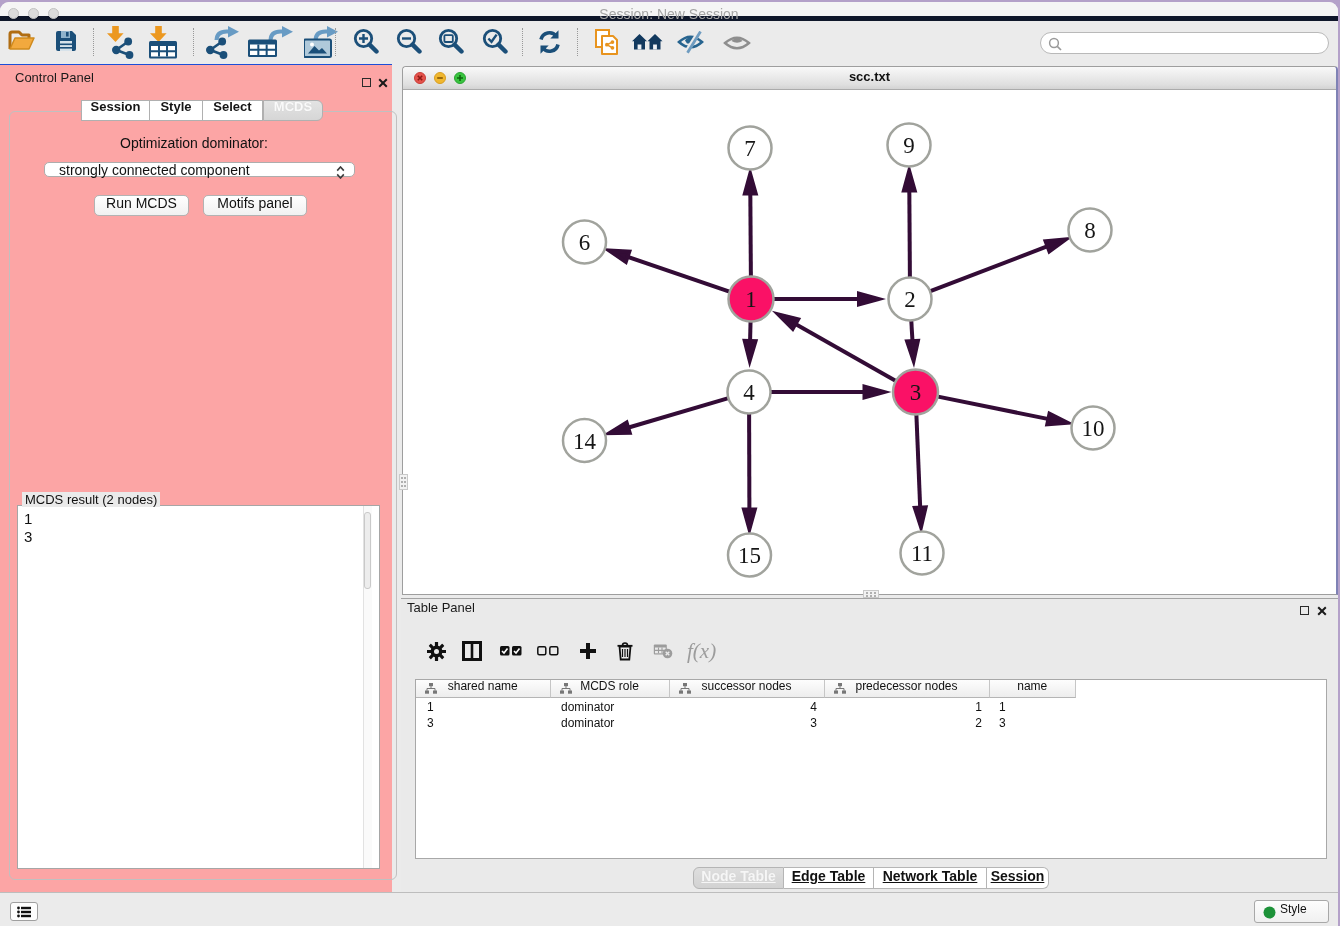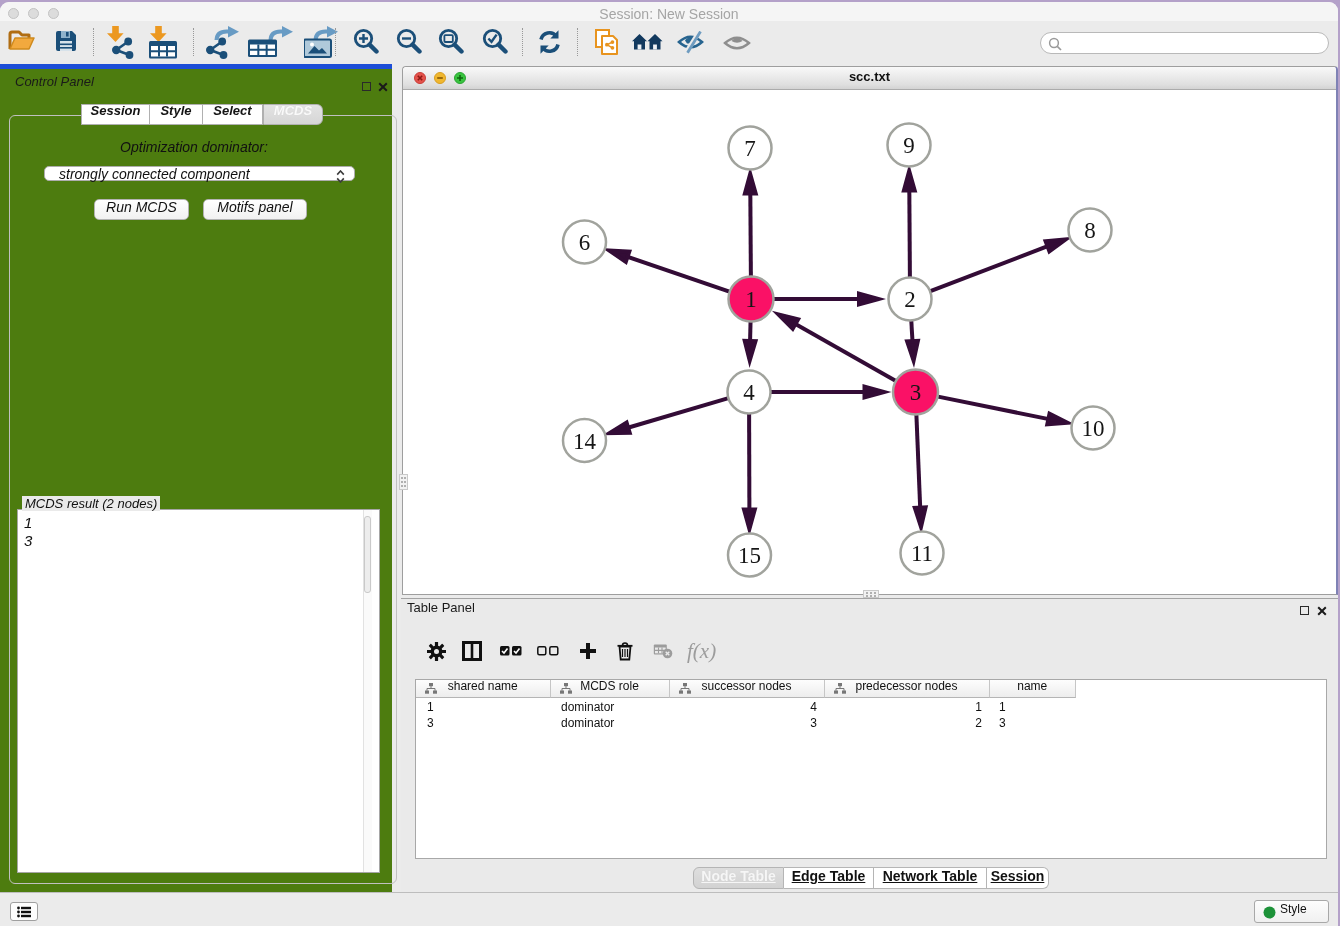--- a/index.html
+++ b/index.html
@@ -1,30 +1,30 @@
 <!DOCTYPE html>
 <html><head>
 <meta charset="utf-8">
 <style>
 * { margin:0; padding:0; box-sizing:border-box; }
 html,body { width:1340px; height:926px; overflow:hidden; }
 body { background:#b4a1c9; font-family:"Liberation Sans", sans-serif; position:relative; }
 .abs { position:absolute; }
 #appwin { left:0; top:2px; width:1338px; height:924px; background:#ebebeb; border-radius:9px 9px 0 0; }
 
-#titlebar { left:0; top:0; width:100%; height:21px; background:#f5f5f5; border-bottom:2px solid #0f172a; border-radius:9px 9px 0 0; }
+#titlebar { left:0; top:0; width:100%; height:21px; background:#f5f5f5; border-bottom:7px solid #0f172a; border-radius:9px 9px 0 0; }
 .tl { position:absolute; top:6px; width:11px; height:11px; border-radius:50%; background:#dcdcdc; border:1px solid #c3c3c3; }
 #wtitle { left:0; top:4px; width:100%; text-align:center; font-size:14px; color:#a5a5a5; }
 
 #toolbar { left:0; top:19px; width:100%; height:41px; background:#ebebeb; }
 .sep { position:absolute; top:7px; height:28px; width:0; border-left:1px dotted #999; }
 .ticon { position:absolute; top:7px; }
 #search { left:1040px; top:11px; width:289px; height:22px; background:#fff; border:1px solid #b9b9b9; border-radius:11px; }
 
-#cpanel { left:0; top:62px; width:392px; height:828px; background:#4d7c0f; border-top:5px solid #1d4ed8;font-style:italic;}
+#cpanel { left:0; top:62px; width:392px; height:828px; background:#fca5a5; border-top:1px solid #1d4ed8;}
 #cp-title { left:15px; top:5px; font-size:13px; color:#1a1a1a; }
 .sqicon { position:absolute; width:9px; height:9px; border:1.5px solid #2a2a2a; background:transparent;}
 .tabw { position:absolute; height:21px; background:#fff; border:1px solid #b0b0b0; font-size:13px; font-weight:600; color:#141414; text-align:center; line-height:11px; }
 #tab-mcds { background:linear-gradient(#e3e3e3,#d6d6d6); color:#fafafa; border-radius:0 6px 6px 0; text-shadow:0 0 1px #cfcfcf;}
 #cp-inner { left:9px; top:46px; width:388px; height:769px; border:1px solid #c0c0c0; border-radius:6px; }
 #optlabel { left:0; top:70px; width:388px; text-align:center; font-size:14px; color:#111; }
 #combo { left:44px; top:97px; width:311px; height:15px; background:#fff; border:1px solid #adadad; border-radius:5px; font-size:14px; color:#111; line-height:15px; padding-left:14px; }
 .btn { position:absolute; top:130px; height:21px; background:linear-gradient(#ffffff,#f1f1f1); border:1px solid #b3b3b3; border-radius:5px; font-size:14px; color:#111; text-align:center; line-height:14px; }
 #fieldset { left:17px; top:440px; width:363px; height:364px; border:1px solid #a6a6a6; background:#fff; }
 #fs-label { left:22px; top:427px; background:#eaeaea; padding:0 3px; font-size:13px; color:#111; }

